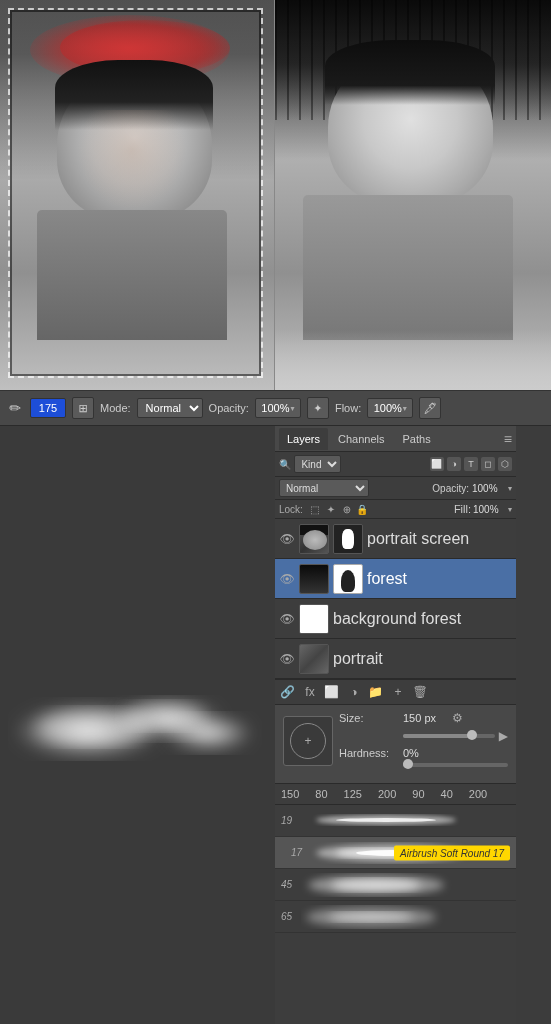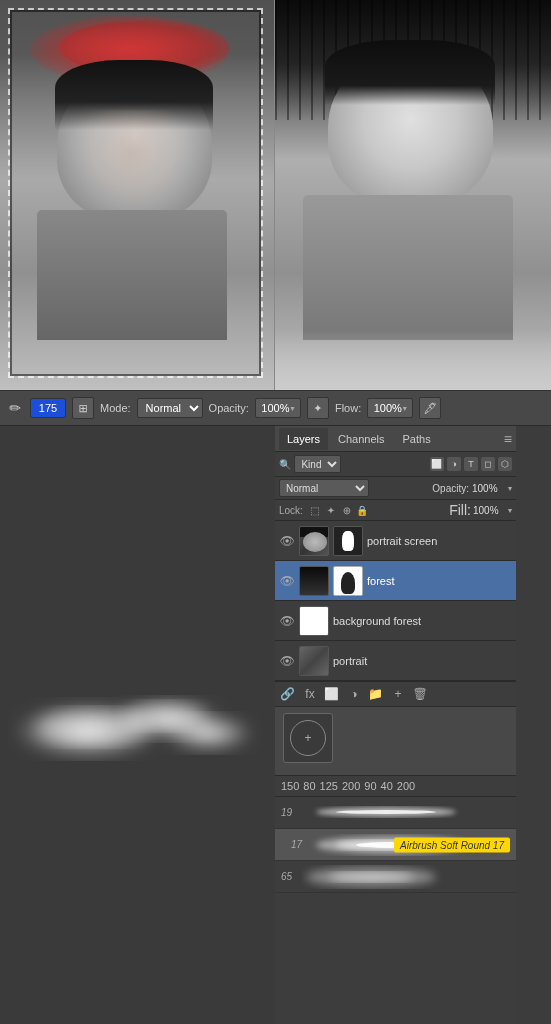--- a/index.html
+++ b/index.html
@@ -293,21 +293,21 @@
       display: flex;
       align-items: center;
       justify-content: center;
       font-size: 10px;
       color: #aaa;
       cursor: pointer;
     }
     .fill-label {
       margin-left: auto;
       color: #ccc;
-      font-size: 14px;
+      font-size: 11px;
     }
     .fill-value {
       color: #ddd;
       font-size: 10px;
       width: 32px;
     }
 
     
     .layer-row {
       display: flex;
@@ -345,21 +345,21 @@
       border: 1px solid #aaa;
       border-radius: 2px;
       overflow: hidden;
       flex-shrink: 0;
       background: #fff;
       display: flex;
       align-items: center;
       justify-content: center;
     }
     .layer-name {
-      font-size: 11px;
+      font-size: 16px;
       color: #ddd;
       flex: 1;
     }
     .layer-row.selected .layer-name {
       color: #fff;
     }
 
     
     .thumb-portrait-screen {
       width: 100%;
@@ -505,21 +505,21 @@
     
     .brush-presets {
       background: #3d3d3d;
       flex: 1;
       overflow: hidden;
     }
     .brush-sizes-row {
       display: flex;
       align-items: center;
       padding: 4px 6px;
-      gap: 4px;
+      gap: 16px;
       border-bottom: 1px solid #2a2a2a;
     }
     .brush-size-num {
       font-size: 11px;
       color: #bbb;
       cursor: pointer;
     }
 
     .brush-list {
       overflow-y: auto;
@@ -759,20 +759,44 @@
       </div>
     </div>
 
     <div class="brush-settings">
       <div class="brush-settings-row">
         <div class="brush-preview-circle">
           <div class="brush-circle-inner">
             <div class="crosshair"></div>
           </div>
         </div>
+        <div class="brush-controls">
+          <div class="ctrl-row">
+            <span class="ctrl-label">Size:</span>
+            <span class="ctrl-value">150 px</span>
+            <div class="settings-gear">⚙</div>
+          </div>
+          <div class="ctrl-row">
+            <div class="ctrl-slider" style="flex:1;margin-left:64px;">
+              <div class="ctrl-slider-fill" style="width:75%;"></div>
+              <div class="ctrl-slider-thumb" style="left:75%;"></div>
+            </div>
+            <div class="settings-arrow">▶</div>
+          </div>
+          <div class="ctrl-row">
+            <span class="ctrl-label">Hardness:</span>
+            <span class="ctrl-value">0%</span>
+          </div>
+          <div class="ctrl-row">
+            <div class="ctrl-slider" style="flex:1;margin-left:64px;">
+              <div class="ctrl-slider-fill" style="width:5%;"></div>
+              <div class="ctrl-slider-thumb" style="left:5%;"></div>
+            </div>
+          </div>
+        </div>
       </div>
     </div>
 
     <div class="brush-presets">
       <div class="brush-sizes-row">
         <span class="brush-size-num">150</span>
         <span class="brush-size-num">80</span>
         <span class="brush-size-num">125</span>
         <span class="brush-size-num">200</span>
         <span class="brush-size-num">90</span>
@@ -807,20 +831,34 @@
                   </filter>
               </defs>
               <ellipse cx="80" cy="12" rx="75" ry="9" fill="white" opacity="0.5" filter="url(#f17)"></ellipse>
               <ellipse cx="80" cy="12" rx="55" ry="5" fill="white" opacity="0.7" filter="url(#f17)"></ellipse>
               <ellipse cx="80" cy="12" rx="35" ry="3" fill="white" opacity="0.9"></ellipse>
             </svg>
           </div>
           <div class="brush-tooltip">Airbrush Soft Round 17</div>
         </div>
 
+        <div class="brush-item">
+          <span class="brush-num">45</span>
+          <div class="brush-preview-img">
+            <svg width="170" height="24" viewBox="0 0 170 24">
+              <defs>
+                <filter id="f45">
+                    <feGaussianBlur stdDeviation="4"></feGaussianBlur>
+                  </filter>
+              </defs>
+              <ellipse cx="75" cy="12" rx="68" ry="10" fill="white" opacity="0.45" filter="url(#f45)"></ellipse>
+              <ellipse cx="75" cy="12" rx="45" ry="6" fill="white" opacity="0.65" filter="url(#f45)"></ellipse>
+            </svg>
+          </div>
+        </div>
 
         <div class="brush-item">
           <span class="brush-num">65</span>
           <div class="brush-preview-img">
             <svg width="170" height="24" viewBox="0 0 170 24">
               <defs>
                 <filter id="f65">
                     <feGaussianBlur stdDeviation="5"></feGaussianBlur>
                   </filter>
               </defs>

